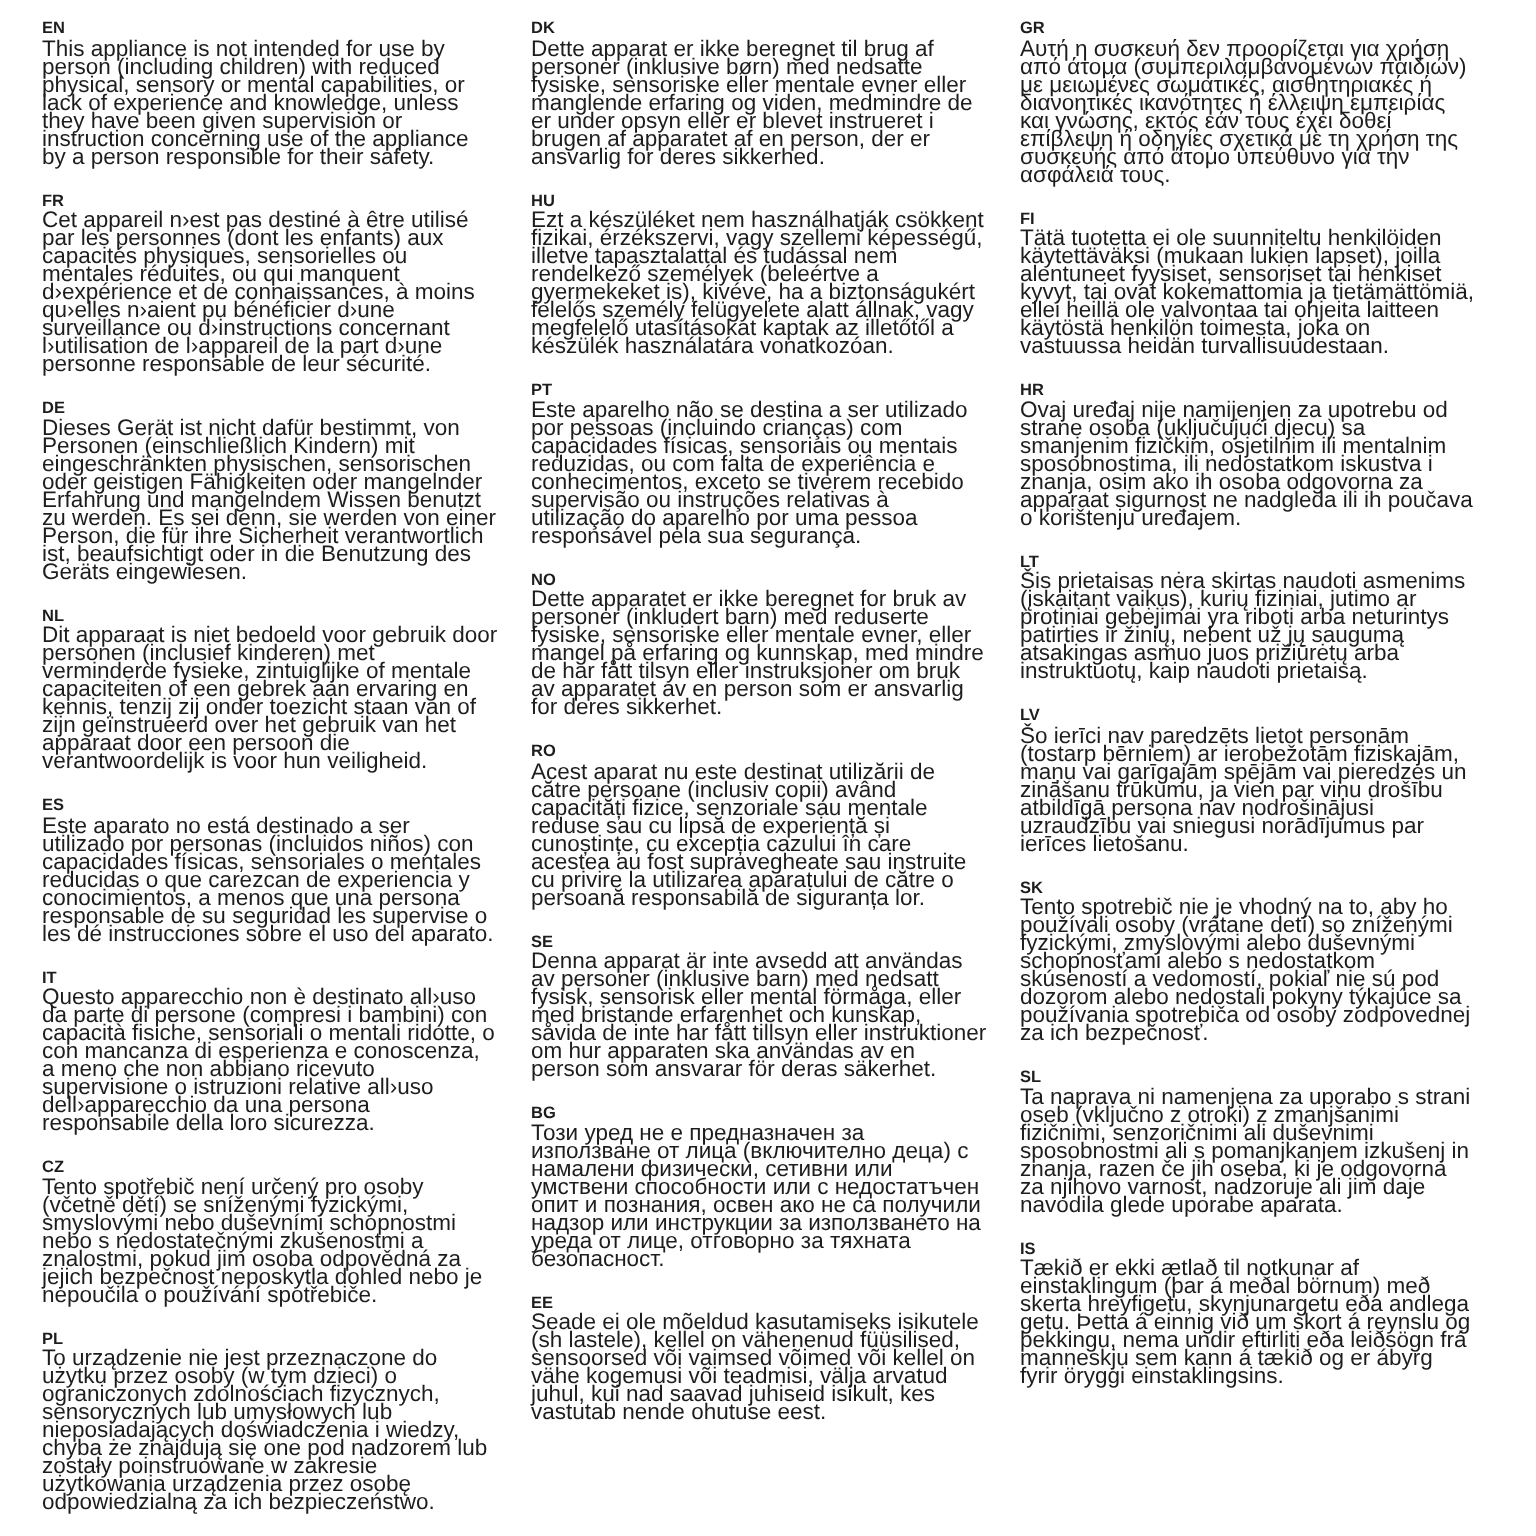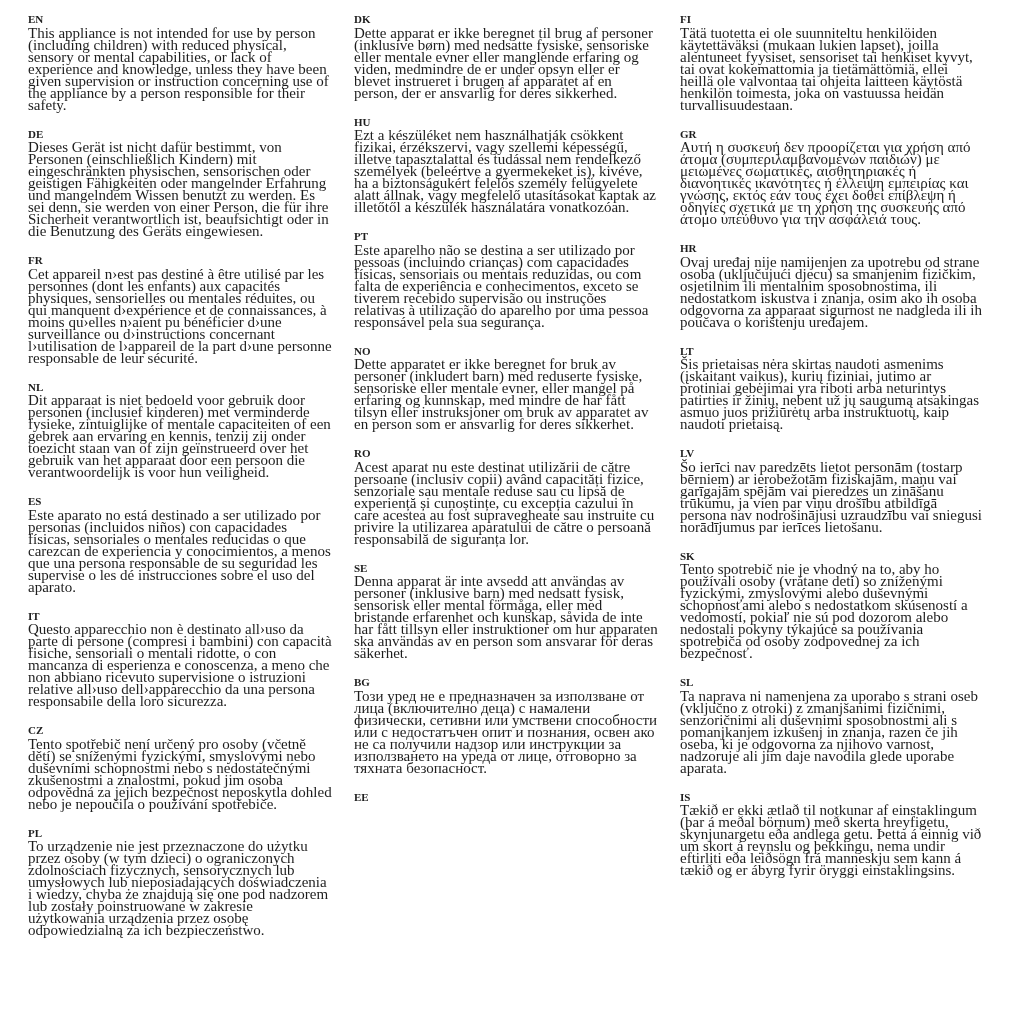--- a/index.html
+++ b/index.html
@@ -5,21 +5,20 @@
   * { margin: 0; padding: 0; box-sizing: border-box; }
   html, body { width: 1024px; height: 1024px; background: #ffffff; overflow: hidden; }
   body {
     font-family: "Liberation Sans", "DejaVu Sans", sans-serif;
     color: #1d1d1d;
   }
   .page {
     display: flex;
     gap: 22px;
     padding: 13px 8px 0 28px;
-    font-family: Liberation Serif, serif;
   }
   .col {
     flex: 0 0 304px;
     width: 304px;
   }
   .section { margin-bottom: 17px; }
   .code {
     display: block;
     font-size: 11px;
     line-height: 13.5px;
@@ -35,26 +34,26 @@
 <body>
 
 <div class="page">
 
   <div class="col">
     <div class="section">
       <span class="code">EN</span>
       <p class="text">This appliance is not intended for use by person (including children) with reduced physical, sensory or mental capabilities, or lack of experience and knowledge, unless they have been given supervision or instruction concerning use of the appliance by a person responsible for their safety.</p>
     </div>
     <div class="section">
+      <span class="code">FR</span>
+      <p class="text">Cet appareil n›est pas destiné à être utilisé par les personnes (dont les enfants) aux capacités physiques, sensorielles ou mentales réduites, ou qui manquent d›expérience et de connaissances, à moins qu›elles n›aient pu bénéficier d›une surveillance ou d›instructions concernant l›utilisation de l›appareil de la part d›une personne responsable de leur sécurité.</p>
+    </div>
+    <div class="section">
       <span class="code">DE</span>
       <p class="text">Dieses Gerät ist nicht dafür bestimmt, von Personen (einschließlich Kindern) mit eingeschränkten physischen, sensorischen oder geistigen Fähigkeiten oder mangelnder Erfahrung und mangelndem Wissen benutzt zu werden. Es sei denn, sie werden von einer Person, die für ihre Sicherheit verantwortlich ist, beaufsichtigt oder in die Benutzung des Geräts eingewiesen.</p>
-    </div>
-    <div class="section">
-      <span class="code">FR</span>
-      <p class="text">Cet appareil n›est pas destiné à être utilisé par les personnes (dont les enfants) aux capacités physiques, sensorielles ou mentales réduites, ou qui manquent d›expérience et de connaissances, à moins qu›elles n›aient pu bénéficier d›une surveillance ou d›instructions concernant l›utilisation de l›appareil de la part d›une personne responsable de leur sécurité.</p>
     </div>
     <div class="section">
       <span class="code">NL</span>
       <p class="text">Dit apparaat is niet bedoeld voor gebruik door personen (inclusief kinderen) met verminderde fysieke, zintuiglijke of mentale capaciteiten of een gebrek aan ervaring en kennis, tenzij zij onder toezicht staan van of zijn geïnstrueerd over het gebruik van het apparaat door een persoon die verantwoordelijk is voor hun veiligheid.</p>
     </div>
     <div class="section">
       <span class="code">ES</span>
       <p class="text">Este aparato no está destinado a ser utilizado por personas (incluidos niños) con capacidades físicas, sensoriales o mentales reducidas o que carezcan de experiencia y conocimientos, a menos que una persona responsable de su seguridad les supervise o les dé instrucciones sobre el uso del aparato.</p>
     </div>
     <div class="section">
@@ -95,31 +94,32 @@
     <div class="section">
       <span class="code">SE</span>
       <p class="text">Denna apparat är inte avsedd att användas av personer (inklusive barn) med nedsatt fysisk, sensorisk eller mental förmåga, eller med bristande erfarenhet och kunskap, såvida de inte har fått tillsyn eller instruktioner om hur apparaten ska användas av en person som ansvarar för deras säkerhet.</p>
     </div>
     <div class="section">
       <span class="code">BG</span>
       <p class="text">Този уред не е предназначен за използване от лица (включително деца) с намалени физически, сетивни или умствени способности или с недостатъчен опит и познания, освен ако не са получили надзор или инструкции за използването на уреда от лице, отговорно за тяхната безопасност.</p>
     </div>
     <div class="section">
       <span class="code">EE</span>
+      <p class="text">Seade ei ole mõeldud kasutamiseks isikutele (sh lastele), kellel on vähenenud füüsilised, sensoorsed või vaimsed võimed või kellel on vähe kogemusi või teadmisi, välja arvatud juhul, kui nad saavad juhiseid isikult, kes vastutab nende ohutuse eest.</p>
     </div>
   </div>
 
   <div class="col">
     <div class="section">
+      <span class="code">GR</span>
+      <p class="text">Αυτή η συσκευή δεν προορίζεται για χρήση από άτομα (συμπεριλαμβανομένων παιδιών) με μειωμένες σωματικές, αισθητηριακές ή διανοητικές ικανότητες ή έλλειψη εμπειρίας και γνώσης, εκτός εάν τους έχει δοθεί επίβλεψη ή οδηγίες σχετικά με τη χρήση της συσκευής από άτομο υπεύθυνο για την ασφάλειά τους.</p>
+    </div>
+    <div class="section">
       <span class="code">FI</span>
       <p class="text">Tätä tuotetta ei ole suunniteltu henkilöiden käytettäväksi (mukaan lukien lapset), joilla alentuneet fyysiset, sensoriset tai henkiset kyvyt, tai ovat kokemattomia ja tietämättömiä, ellei heillä ole valvontaa tai ohjeita laitteen käytöstä henkilön toimesta, joka on vastuussa heidän turvallisuudestaan.</p>
-    </div>
-    <div class="section">
-      <span class="code">GR</span>
-      <p class="text">Αυτή η συσκευή δεν προορίζεται για χρήση από άτομα (συμπεριλαμβανομένων παιδιών) με μειωμένες σωματικές, αισθητηριακές ή διανοητικές ικανότητες ή έλλειψη εμπειρίας και γνώσης, εκτός εάν τους έχει δοθεί επίβλεψη ή οδηγίες σχετικά με τη χρήση της συσκευής από άτομο υπεύθυνο για την ασφάλειά τους.</p>
     </div>
     <div class="section">
       <span class="code">HR</span>
       <p class="text">Ovaj uređaj nije namijenjen za upotrebu od strane osoba (uključujući djecu) sa smanjenim fizičkim, osjetilnim ili mentalnim sposobnostima, ili nedostatkom iskustva i znanja, osim ako ih osoba odgovorna za apparaat sigurnost ne nadgleda ili ih poučava o korištenju uređajem.</p>
     </div>
     <div class="section">
       <span class="code">LT</span>
       <p class="text">Šis prietaisas nėra skirtas naudoti asmenims (įskaitant vaikus), kurių fiziniai, jutimo ar protiniai gebėjimai yra riboti arba neturintys patirties ir žinių, nebent už jų saugumą atsakingas asmuo juos prižiūrėtų arba instruktuotų, kaip naudoti prietaisą.</p>
     </div>
     <div class="section">

